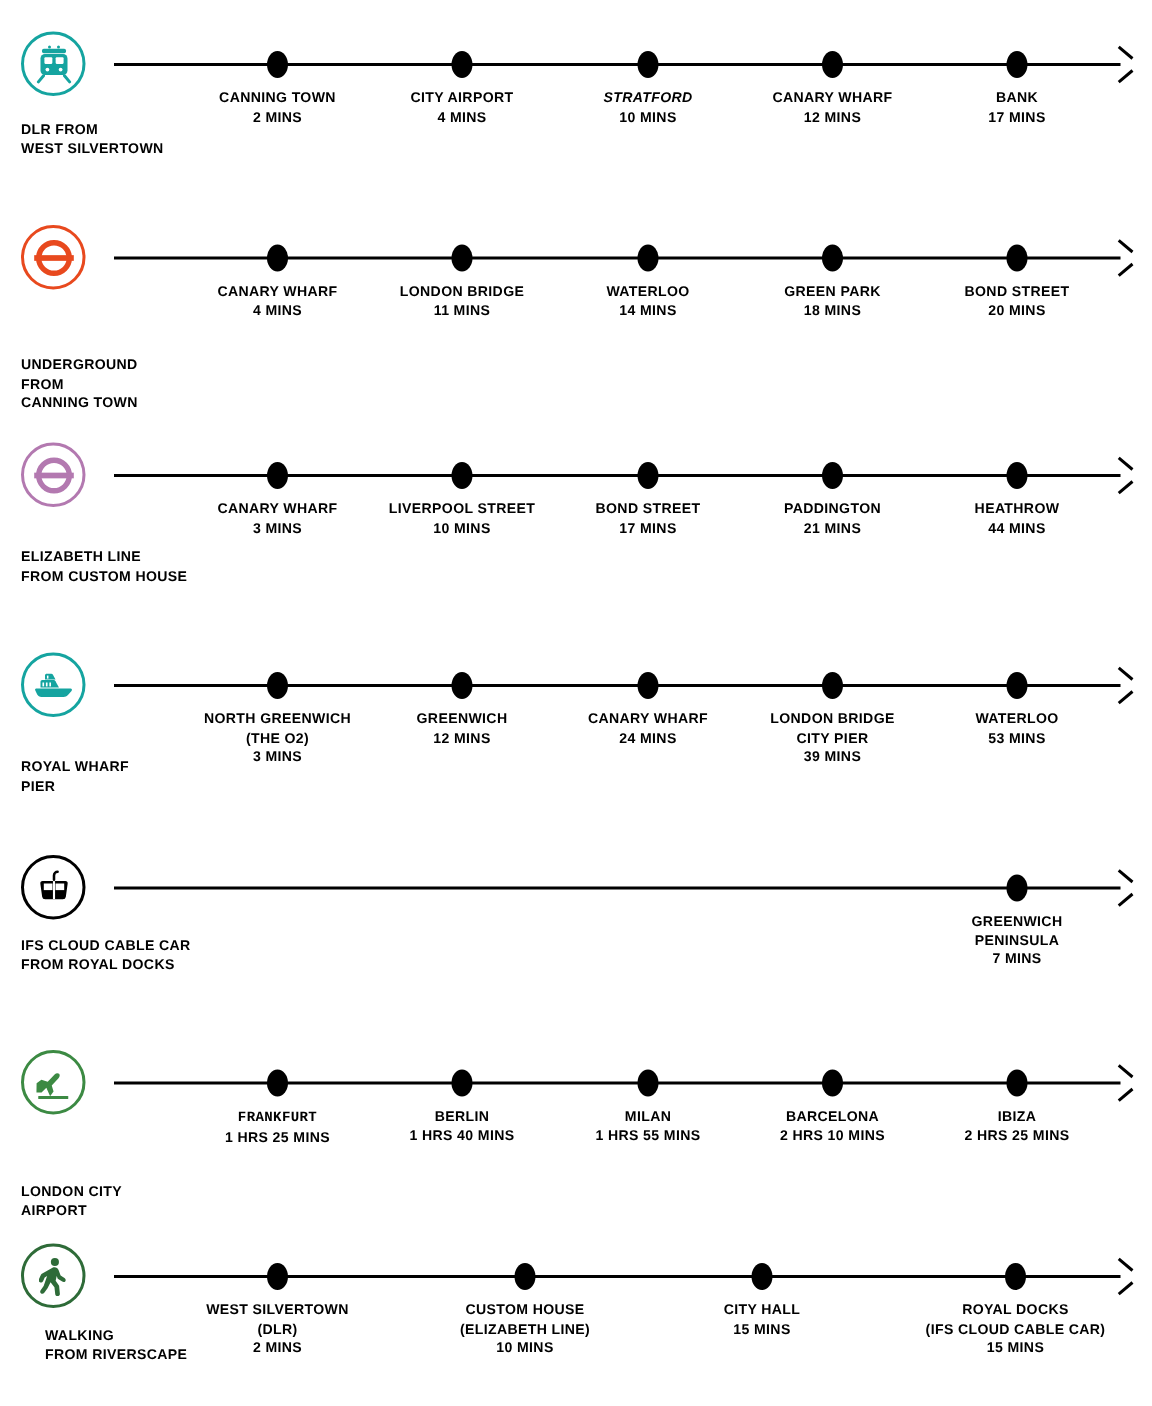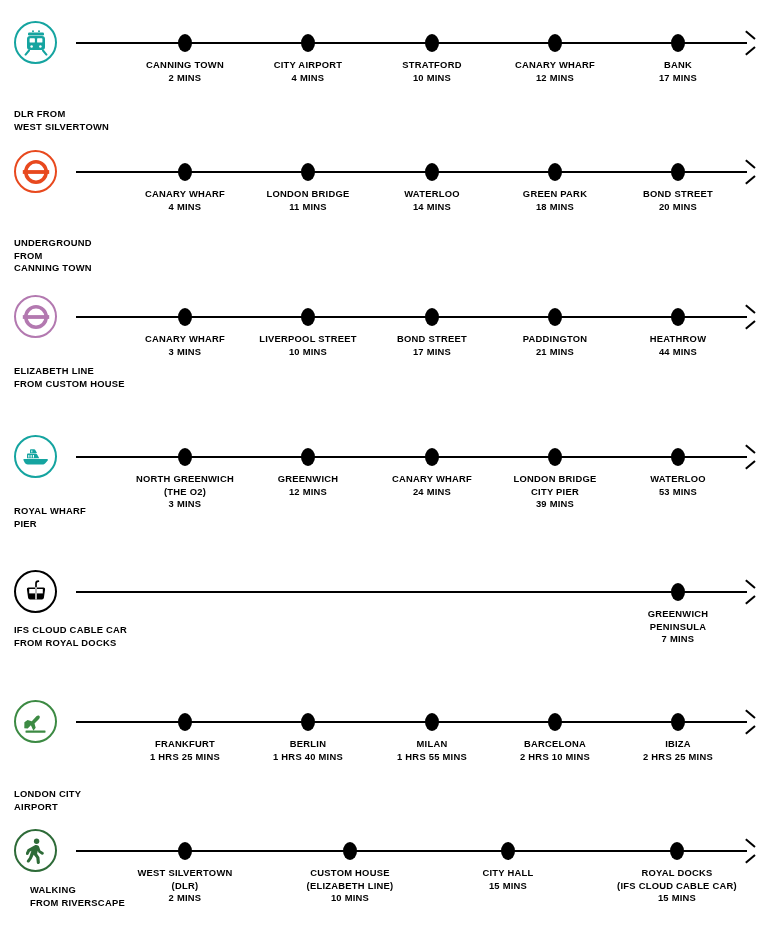--- a/index.html
+++ b/index.html
@@ -133,35 +133,35 @@
           <circle cx="10" cy="1.3" r="1" fill="#15A4A0"></circle>
           <circle cx="16" cy="1.3" r="1" fill="#15A4A0"></circle>
           <path d="M7 6 h12 a3 3 0 0 1 3 3 v8 a3 3 0 0 1 -3 3 h-12 a3 3 0 0 1 -3 -3 v-8 a3 3 0 0 1 3 -3 z" fill="#15A4A0"></path>
           <rect x="6.6" y="8.2" width="5.3" height="4.4" rx="0.7" fill="#fff"></rect>
           <rect x="14.1" y="8.2" width="5.3" height="4.4" rx="0.7" fill="#fff"></rect>
           <circle cx="8.6" cy="16.4" r="1.25" fill="#fff"></circle>
           <circle cx="17.4" cy="16.4" r="1.25" fill="#fff"></circle>
           <path d="M6 20.5 L2.6 24.6 M20 20.5 L23.4 24.6" stroke="#15A4A0" stroke-width="2" stroke-linecap="round"></path>
         </svg>
       </div>
-      <div class="mode-caption" style="top: 37px; margin-top: 28px;">DLR FROM
+      <div class="mode-caption" style="top: 37px;">DLR FROM
 WEST SILVERTOWN</div>
       <div class="track" style="top: -1px; background: rgb(0, 0, 0);"></div>
       <div class="arrow-head" style="left: 743px; top: -7px;"></div>
       <div class="stop" style="left: 185px; top: 0px;">
         <div class="stop-dot" style="background: rgb(0, 0, 0);"></div>
         <div class="stop-label"><span style="white-space: pre-line;">CANNING TOWN</span><br><span>2 MINS</span></div>
       </div>
       <div class="stop" style="left: 308px; top: 0px;">
         <div class="stop-dot" style="background: rgb(0, 0, 0);"></div>
         <div class="stop-label"><span style="white-space: pre-line;">CITY AIRPORT</span><br><span>4 MINS</span></div>
       </div>
       <div class="stop" style="left: 432px; top: 0px;">
         <div class="stop-dot" style="background: rgb(0, 0, 0);"></div>
-        <div class="stop-label"><span style="white-space: pre-line;">STRATFORD</span><br><span>10 MINS</span></div>
+        <div class="stop-label"><span style="white-space: pre-line; font-style: italic;">STRATFORD</span><br><span>10 MINS</span></div>
       </div>
       <div class="stop" style="left: 555px; top: 0px;">
         <div class="stop-dot" style="background: rgb(0, 0, 0);"></div>
         <div class="stop-label"><span style="white-space: pre-line;">CANARY WHARF</span><br><span>12 MINS</span></div>
       </div>
       <div class="stop" style="left: 678px; top: 0px;">
         <div class="stop-dot" style="background: rgb(0, 0, 0);"></div>
         <div class="stop-label"><span style="white-space: pre-line;">BANK</span><br><span>17 MINS</span></div>
       </div>
     </div>
@@ -295,21 +295,21 @@
           <path d="M2.4 12.2 L5.6 9.9 l4.2 1.3 l4.6 -4.9 c0.9 -0.9 2.3 -1.1 3 -0.4 c0.7 0.7 0.5 2 -0.4 3 l-4.5 4.7 l1.2 4.1 l-2.3 3.1 l-2.5 -5.6 l-3.2 3.2 l-3.4 -0.1 z" fill="#3C8A43"></path>
           <rect x="3.5" y="20.6" width="20" height="2.1" rx="0.4" fill="#3C8A43"></rect>
         </svg>
       </div>
       <div class="mode-caption" style="top: 48px; margin-top: 18px;">LONDON CITY
 AIRPORT</div>
       <div class="track" style="top: -1px; background: rgb(0, 0, 0);"></div>
       <div class="arrow-head" style="left: 743px; top: -7px;"></div>
       <div class="stop" style="left: 185px; top: 0px;">
         <div class="stop-dot" style="background: rgb(0, 0, 0);"></div>
-        <div class="stop-label"><span style="white-space: pre-line;">FRANKFURT</span><br><span>1 HRS 25 MINS</span></div>
+        <div class="stop-label"><span style="white-space: pre-line; font-family: Liberation Mono, monospace;">FRANKFURT</span><br><span>1 HRS 25 MINS</span></div>
       </div>
       <div class="stop" style="left: 308px; top: 0px;">
         <div class="stop-dot" style="background: rgb(0, 0, 0);"></div>
         <div class="stop-label"><span style="white-space: pre-line;">BERLIN</span><br><span>1 HRS 40 MINS</span></div>
       </div>
       <div class="stop" style="left: 432px; top: 0px;">
         <div class="stop-dot" style="background: rgb(0, 0, 0);"></div>
         <div class="stop-label"><span style="white-space: pre-line;">MILAN</span><br><span>1 HRS 55 MINS</span></div>
       </div>
       <div class="stop" style="left: 555px; top: 0px;">

